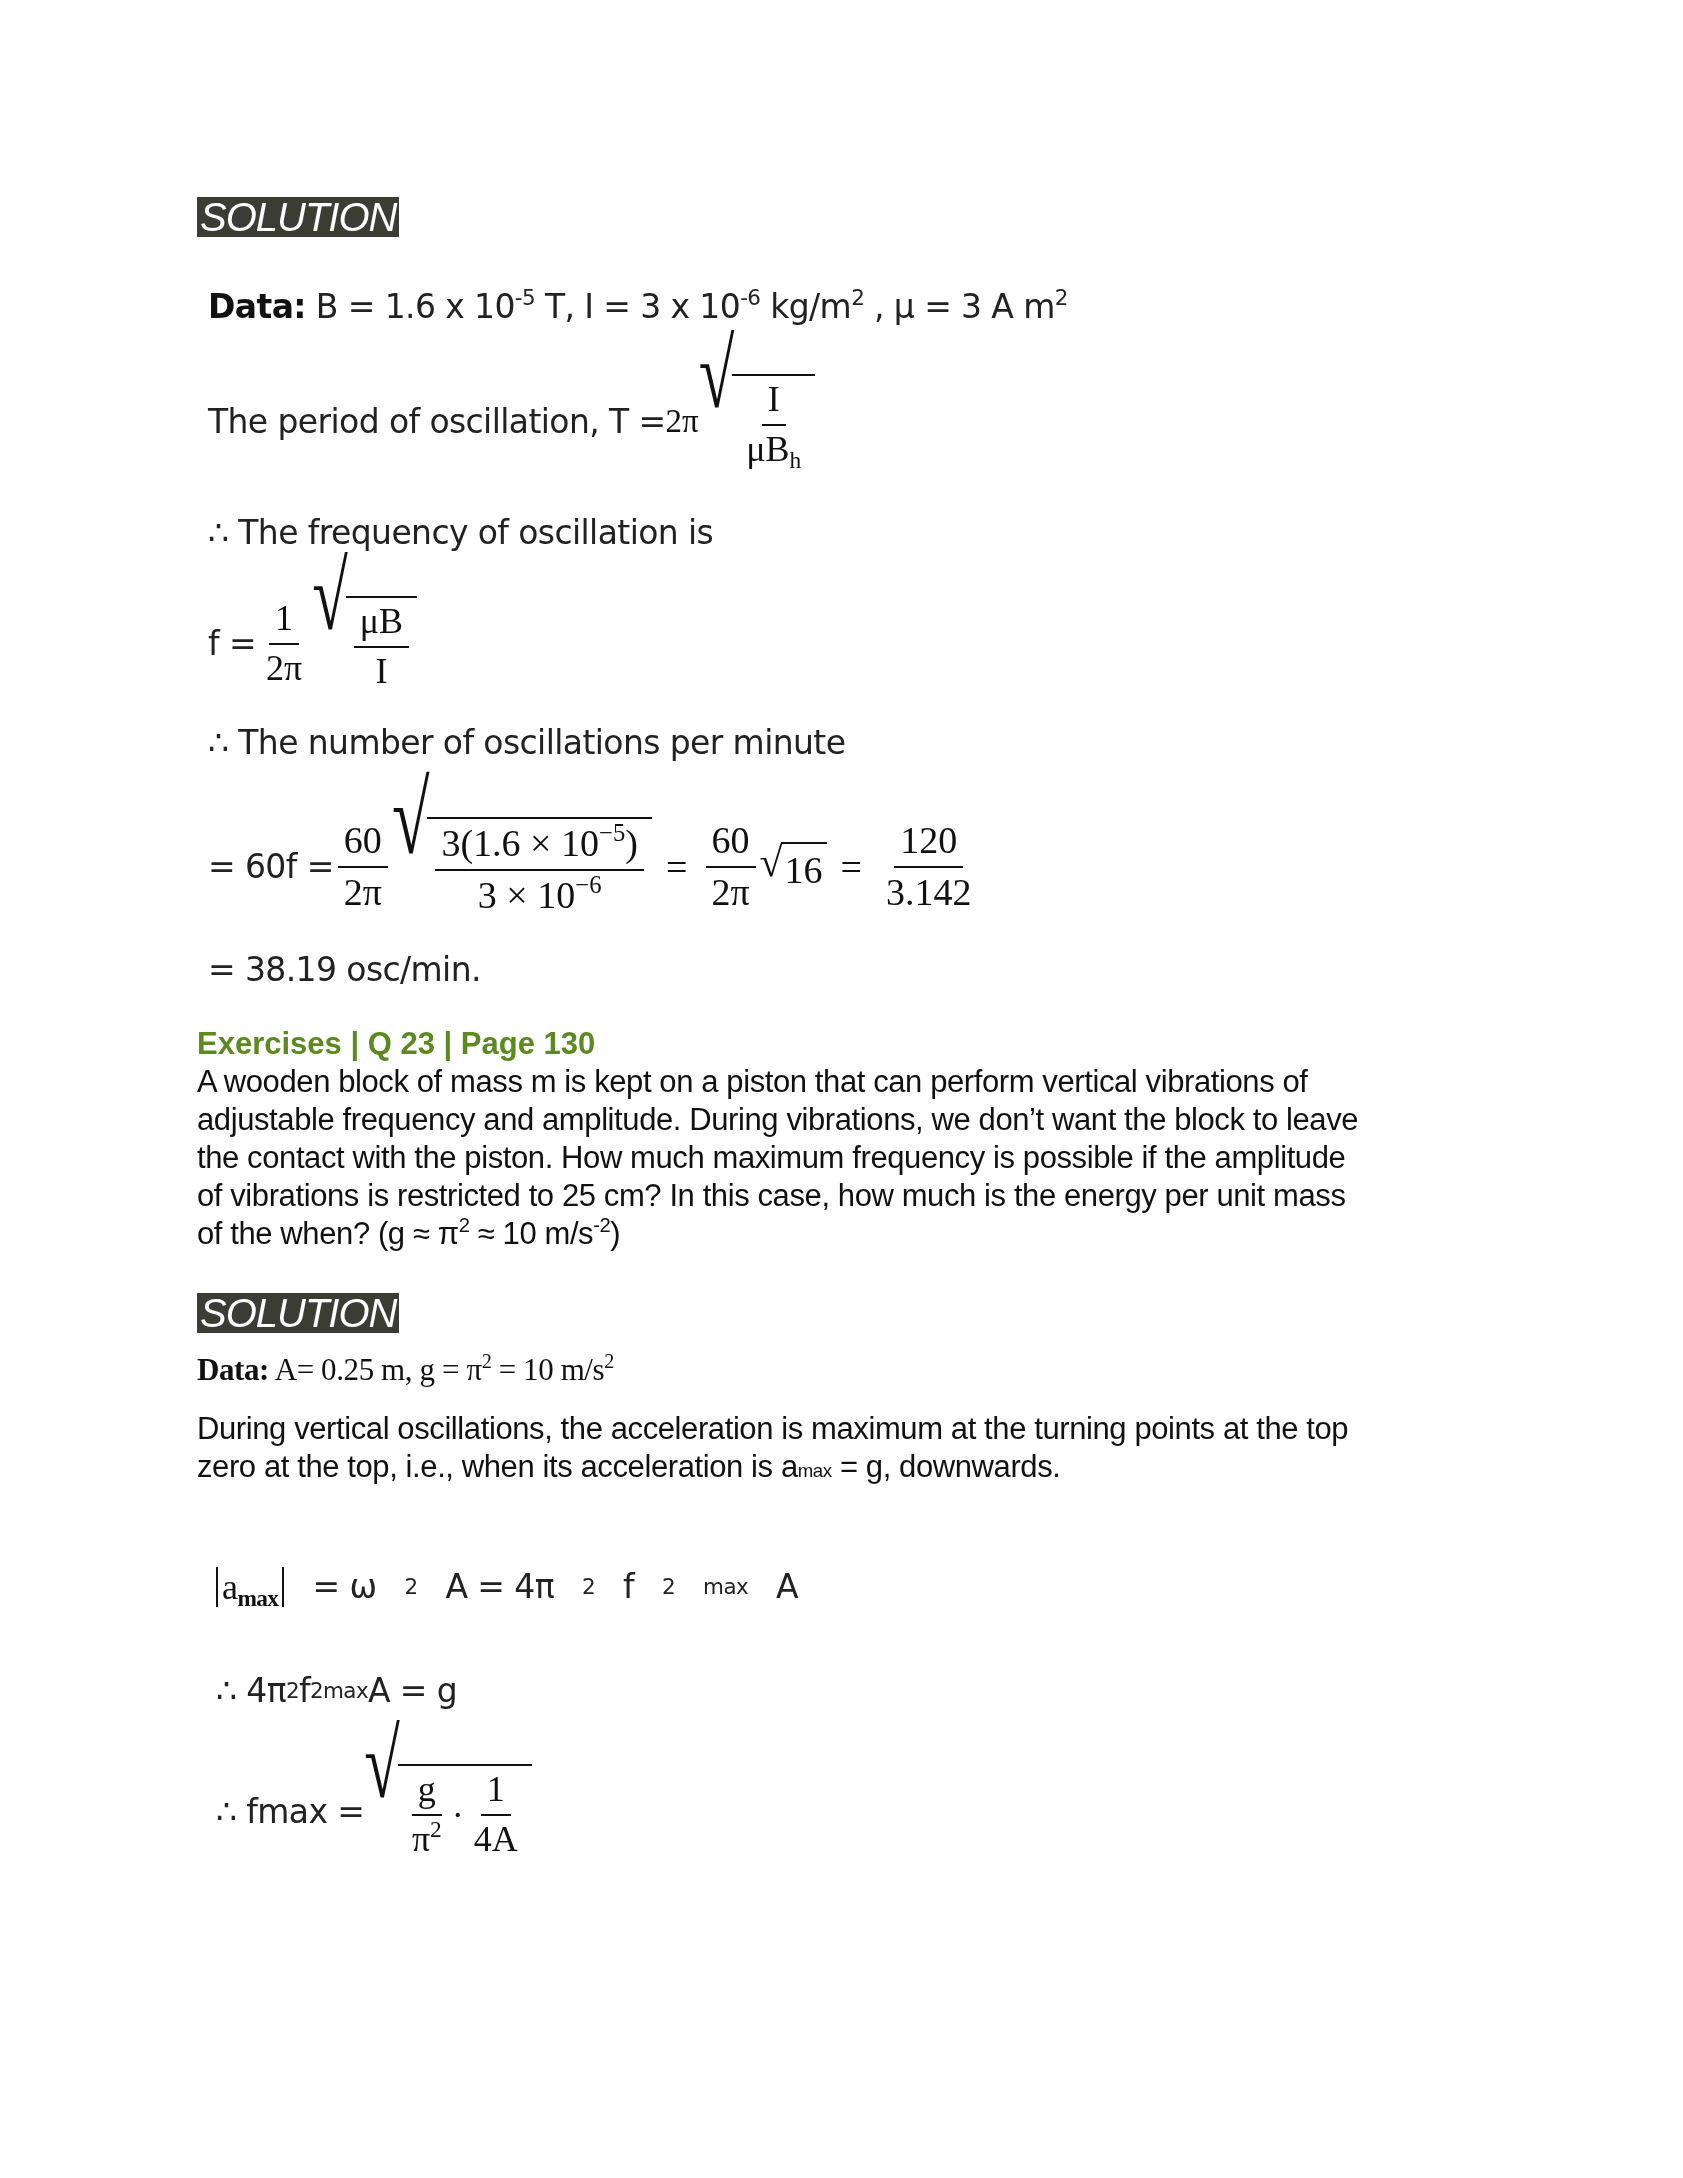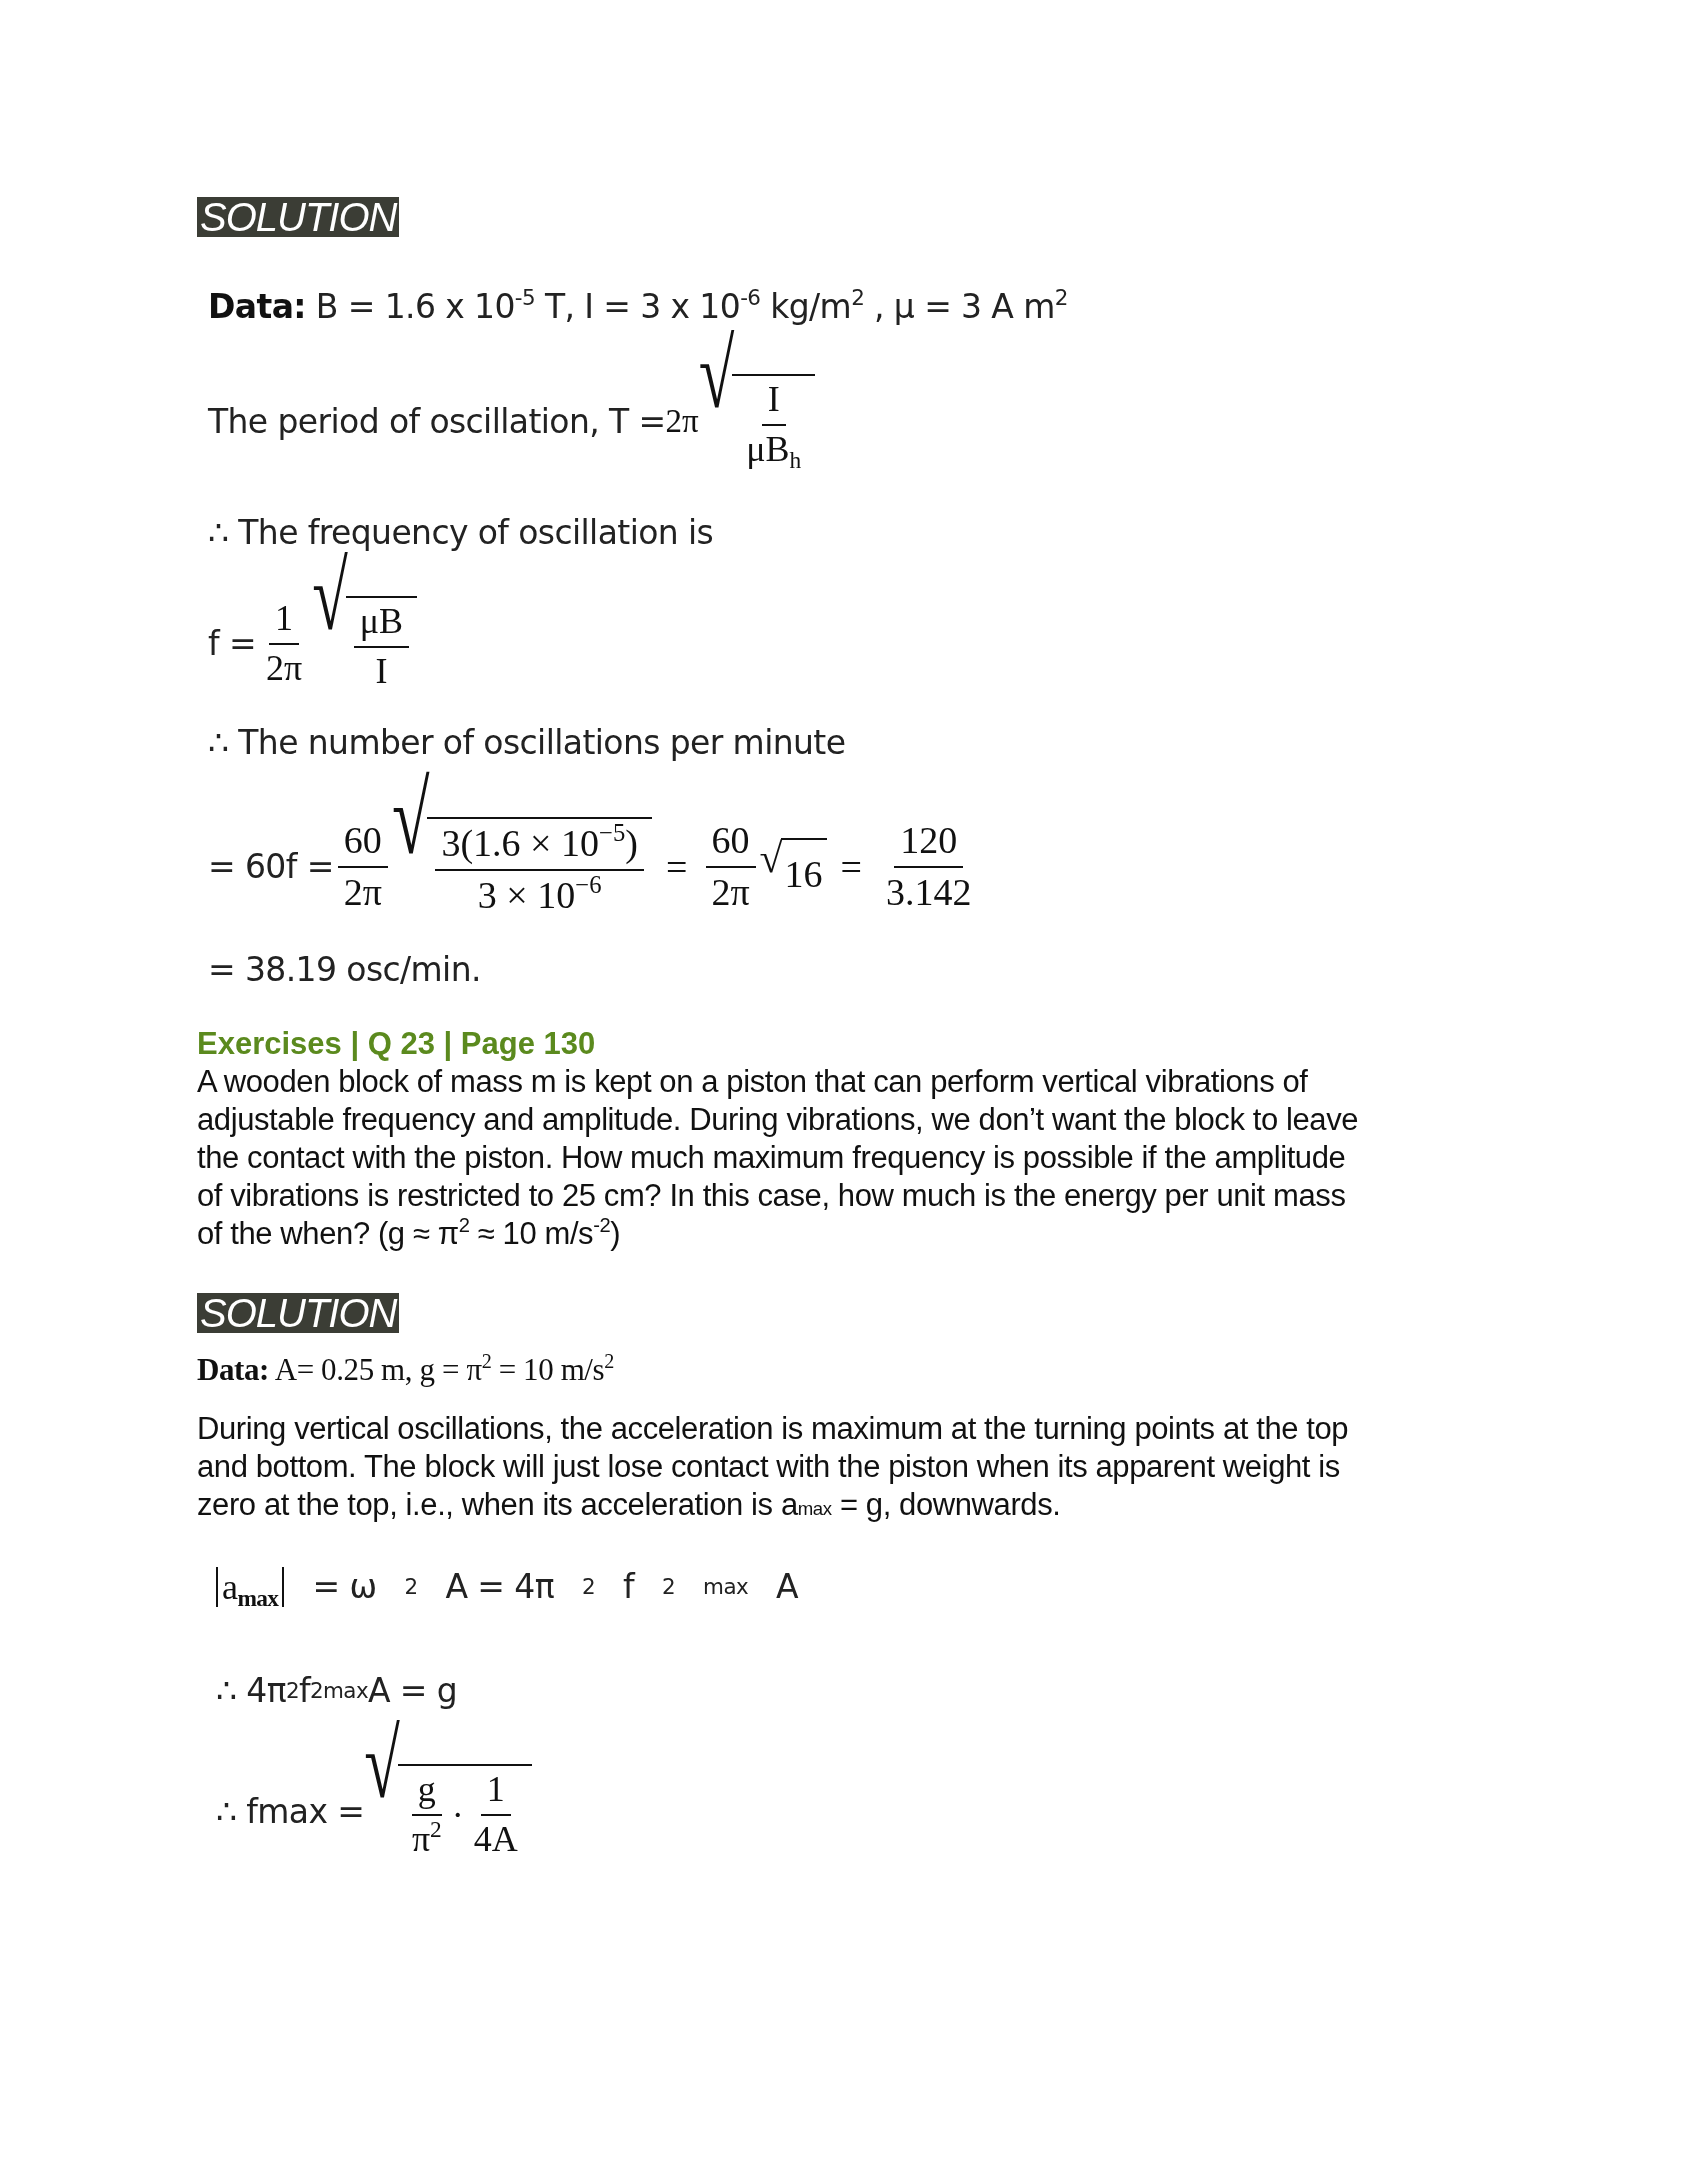--- a/index.html
+++ b/index.html
@@ -88,21 +88,21 @@
       </span>
     </span>
   </span>
   <span class="serif" style="font-size:38px; margin:0 14px;">=</span>
   <span class="frac serif" style="font-size:38px;">
     <span class="num">60</span>
     <span class="den">2π</span>
   </span>
   <span class="sqrt serif" style="font-size:38px;">
     <span class="rad" style="font-size:1.1em; transform:none;">√</span>
-    <span class="body" style="padding-top:12px;">16</span>
+    <span class="body" style="padding-top:4px;">16</span>
   </span>
   <span class="serif" style="font-size:38px; margin:0 14px;">=</span>
   <span class="frac serif" style="font-size:38px;">
     <span class="num">120</span>
     <span class="den">3.142</span>
   </span>
 </div>
 
 <div class="abs cal" style="left:208px; top:950px;">= 38.19 osc/min.</div>
 
@@ -117,21 +117,20 @@
 </div>
 
 <div class="badge" style="left:197px; top:1293px;">SOLUTION</div>
 
 <div class="abs arial" style="left:197px; top:1352px;font-family:Liberation Serif, serif;">
   <b>Data:</b><span> A= 0.25 m, g = π</span><sup>2</sup><span> = 10 m/s</span><sup>2</sup>
 </div>
 
 <div class="para arial" style="top:1410px;">
   <div class="line">During vertical oscillations, the acceleration is maximum at the turning points at the top</div>
-  <div class="line">and bottom.  The block will just lose contact with the piston when its apparent weight is</div>
   <div class="line"><span>zero at the top, i.e., when its acceleration is a</span><span style="font-size:0.6em;">max</span><span> = g, downwards.</span></div>
 </div>
 
 <div class="row cal" style="left:216px; top:1559px; height:55px;gap:28px;">
   <span class="serif" style="font-size:36px; border-left:2px solid #111; border-right:2px solid #111; padding:0 4px; line-height:40px;"><span>a</span><sub style="font-weight:bold;">max</sub></span>
   <span> = ω</span>
     <sup>2</sup>
     <span>A = 4π</span>
     <sup>2</sup>
     <span>f</span>

